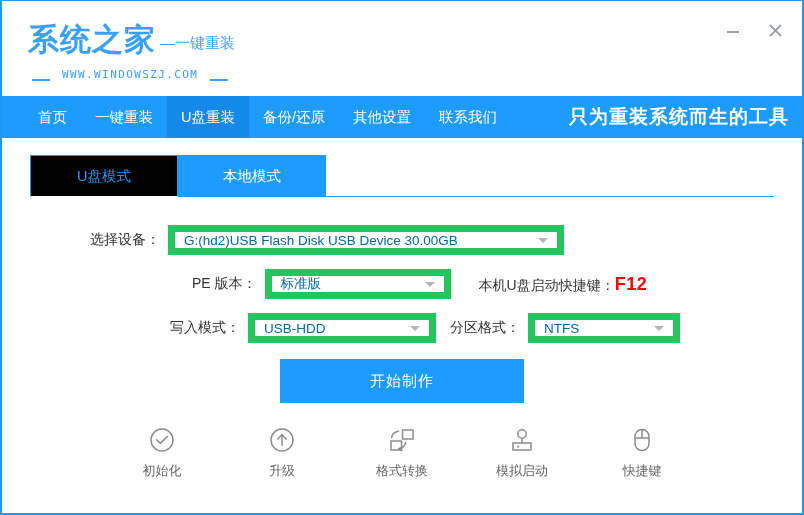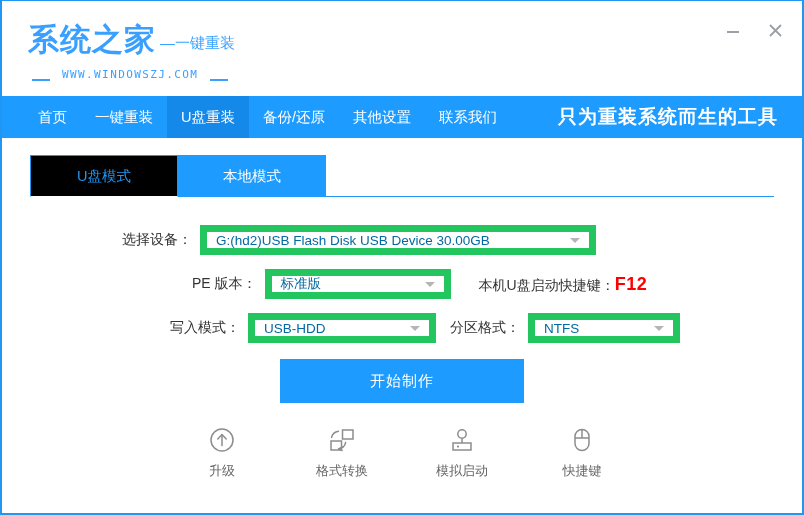--- a/index.html
+++ b/index.html
@@ -101,21 +101,21 @@
     font-size: 14.5px;
     color: #ffffff;
     cursor: default;
     white-space: nowrap;
   }
   .nav-item.active {
     background: #1489ea;
   }
   .slogan {
     position: absolute;
-    right: 24px; top: 0; bottom: 0;
+    right: 13px; top: 0; bottom: 0;
     display: flex; align-items: center;
     font-size: 19px;
     font-weight: bold;
     color: #ffffff;
     letter-spacing: 1px;
     margin-left: 28px;
   }
 
   
   .tabstrip {
@@ -155,21 +155,21 @@
 
   
   .form-area {
     padding-top: 28px;
   }
   .row {
     display: flex;
     align-items: center;
     margin-bottom: 14px;
   }
-  .row.r1 { padding-left: 120px; }
+  .row.r1 { padding-left: 88px; }
   .row.r2 { padding-left: 190px; }
   .row.r3 { padding-left: 168px; }
 
   .label {
     font-size: 14px;
     color: #333333;
     white-space: nowrap;
     margin-right: 8px;
   }
   .select {
@@ -354,20 +354,29 @@
         <span class="caret"></span>
       </div>
     </div>
 
     <div class="action-wrap">
       <button class="start-btn">开始制作</button>
     </div>
 
     <div class="tools">
 
+      <div class="tool">
+        <span class="tool-ico">
+          <svg width="26" height="26" viewBox="0 0 26 26" aria-hidden="true">
+            <circle cx="13" cy="13" r="11" fill="none" stroke="#8d8d8d" stroke-width="1.5"></circle>
+            <path d="M7.5 12.8 L11.3 16.4 L18.3 9.6" fill="none" stroke="#8d8d8d" stroke-width="1.5" stroke-linecap="round" stroke-linejoin="round"></path>
+          </svg>
+        </span>
+        <span class="tool-label">初始化</span>
+      </div>
 
       <div class="tool">
         <span class="tool-ico">
           <svg width="26" height="26" viewBox="0 0 26 26" aria-hidden="true">
             <circle cx="13" cy="13" r="11" fill="none" stroke="#8d8d8d" stroke-width="1.5"></circle>
             <path d="M13 18.5 L13 7.8" fill="none" stroke="#8d8d8d" stroke-width="1.5" stroke-linecap="round"></path>
             <path d="M8.8 11.9 L13 7.6 L17.2 11.9" fill="none" stroke="#8d8d8d" stroke-width="1.5" stroke-linecap="round" stroke-linejoin="round"></path>
           </svg>
         </span>
         <span class="tool-label">升级</span>

